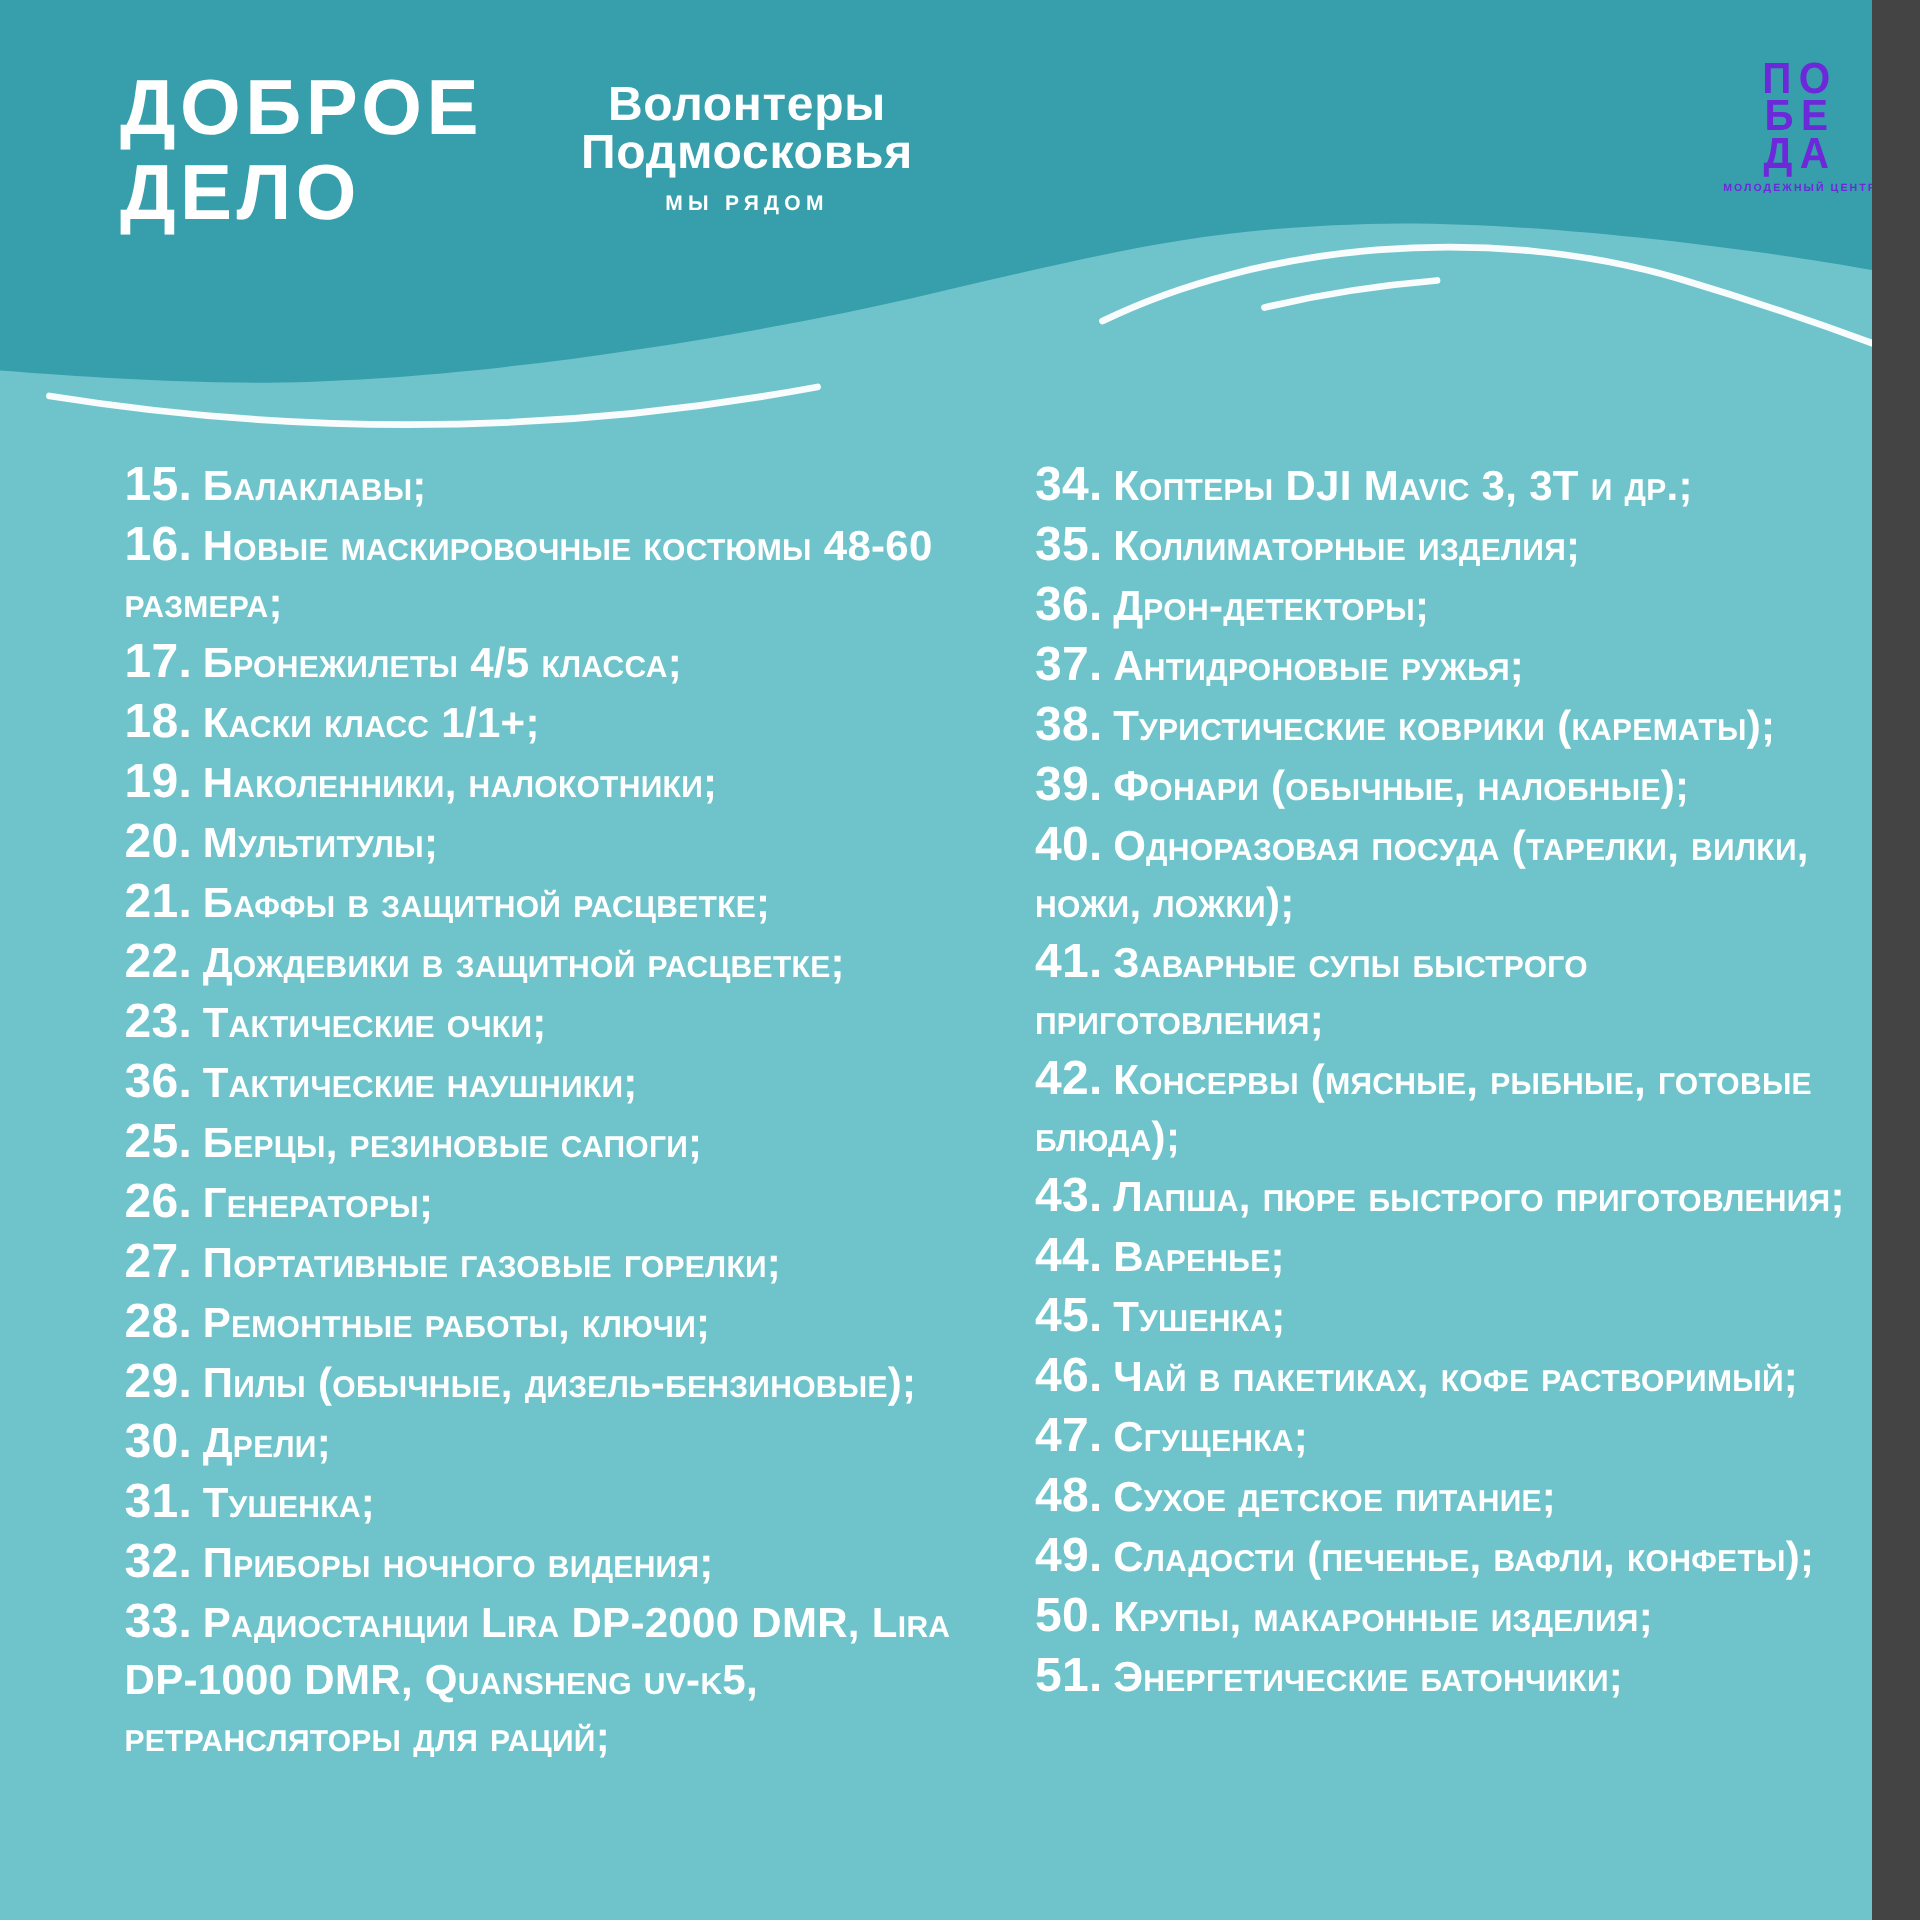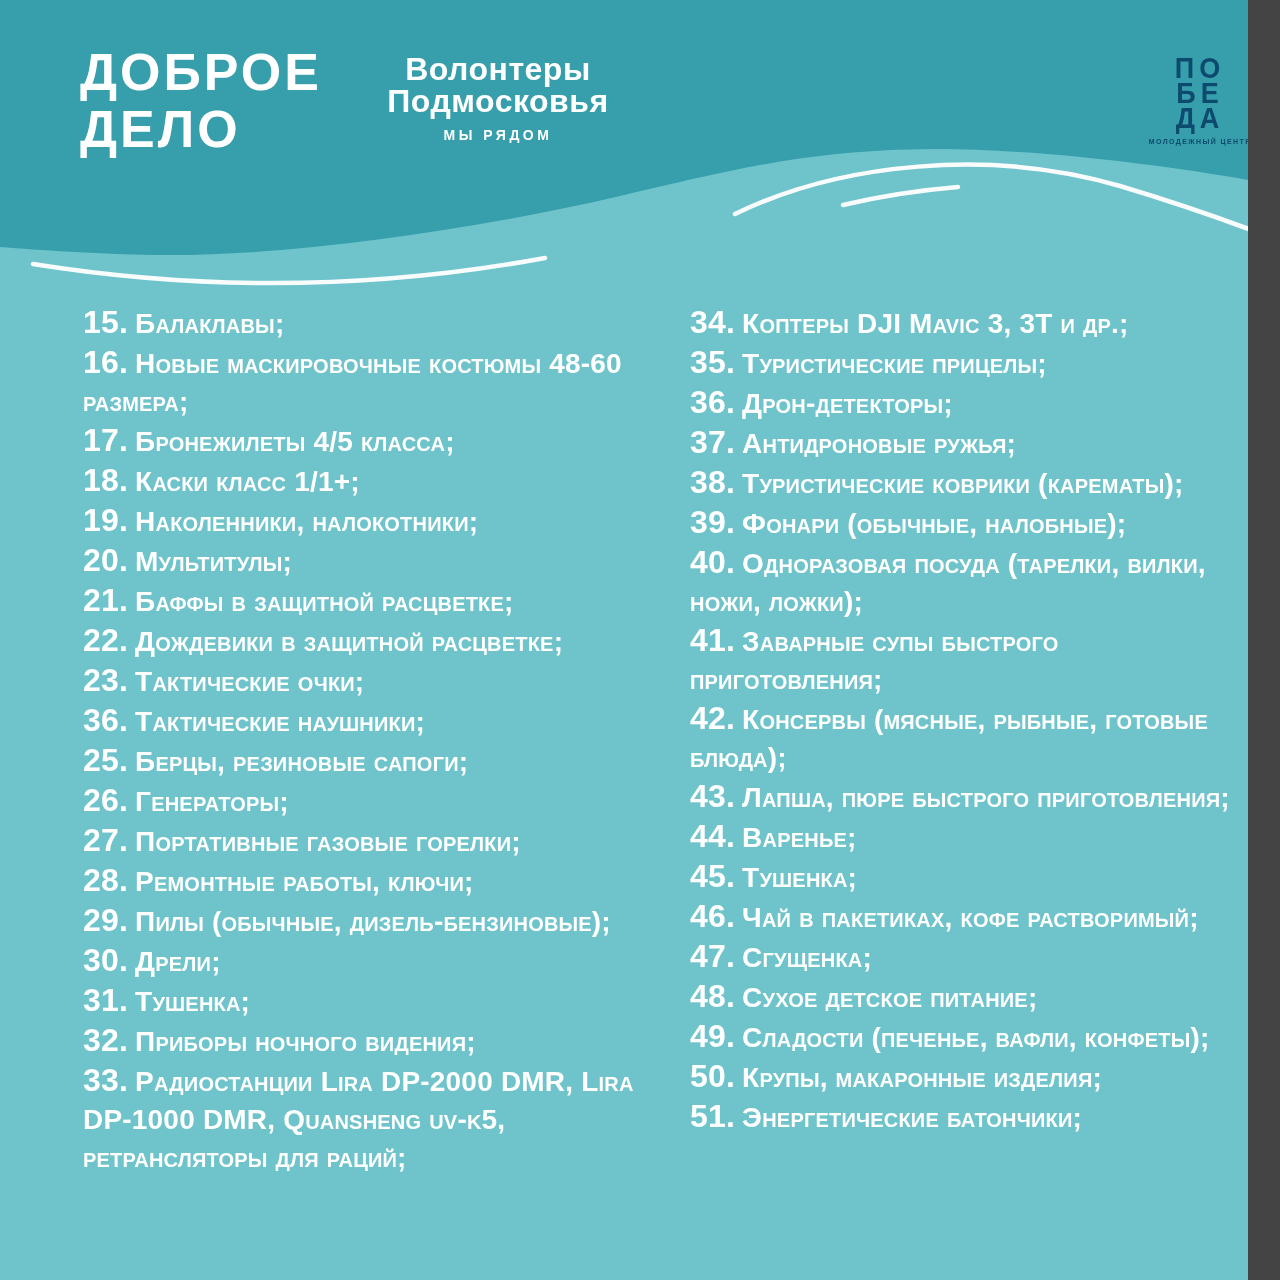--- a/index.html
+++ b/index.html
@@ -18,22 +18,22 @@
     font-size:52px;font-weight:bold;letter-spacing:3px;
     line-height:57px;color:#fff;
   }
   .org{
     position:absolute;left:368px;top:53px;width:260px;
     text-align:center;color:#fff;
   }
   .org .org-line{font-size:32px;font-weight:bold;line-height:32px;letter-spacing:0.5px;}
   .org .tagline{font-size:14px;font-weight:bold;letter-spacing:3.5px;margin-top:10px;}
   .logo{
-    position:absolute;left:1146px;top:56px;width:108px;
-    text-align:center;color:#0c4a6e;
+    position:absolute;left:1146px;top:40px;width:108px;
+    text-align:center;color:#6d28d9;
   }
   .logo .logo-row{
     font-size:27px;font-weight:bold;line-height:25px;letter-spacing:5px;
     transform:scaleY(1.08);
   }
   .logo .logo-caption{
     font-size:7px;font-weight:bold;letter-spacing:1.4px;margin-top:7px;white-space:nowrap;
   }
   
   .col{
@@ -96,21 +96,21 @@
       <li class="item"><span class="num">27.</span><span class="txt">Портативные газовые горелки;</span></li>
       <li class="item"><span class="num">28.</span><span class="txt">Ремонтные работы, ключи;</span></li>
       <li class="item"><span class="num">29.</span><span class="txt">Пилы (обычные, дизель-бензиновые);</span></li>
       <li class="item"><span class="num">30.</span><span class="txt">Дрели;</span></li>
       <li class="item"><span class="num">31.</span><span class="txt">Тушенка;</span></li>
       <li class="item"><span class="num">32.</span><span class="txt">Приборы ночного видения;</span></li>
       <li class="item"><span class="num">33.</span><span class="txt">Радиостанции Lira DP-2000 DMR, Lira DP-1000 DMR, Quansheng uv-k5, ретрансляторы для раций;</span></li>
     </ul>
   <ul class="col col-right">
       <li class="item"><span class="num">34.</span><span class="txt">Коптеры DJI Mavic 3, 3T и др.;</span></li>
-      <li class="item"><span class="num">35.</span><span class="txt">Туристические прицелы;</span></li>
+      <li class="item"><span class="num">35.</span><span class="txt">Коллиматорные изделия;</span></li>
       <li class="item"><span class="num">36.</span><span class="txt">Дрон-детекторы;</span></li>
       <li class="item"><span class="num">37.</span><span class="txt">Антидроновые ружья;</span></li>
       <li class="item"><span class="num">38.</span><span class="txt">Туристические коврики (карематы);</span></li>
       <li class="item"><span class="num">39.</span><span class="txt">Фонари (обычные, налобные);</span></li>
       <li class="item"><span class="num">40.</span><span class="txt">Одноразовая посуда (тарелки, вилки, ножи, ложки);</span></li>
       <li class="item"><span class="num">41.</span><span class="txt">Заварные супы быстрого приготовления;</span></li>
       <li class="item"><span class="num">42.</span><span class="txt">Консервы (мясные, рыбные, готовые блюда);</span></li>
       <li class="item"><span class="num">43.</span><span class="txt">Лапша, пюре быстрого приготовления;</span></li>
       <li class="item"><span class="num">44.</span><span class="txt">Варенье;</span></li>
       <li class="item"><span class="num">45.</span><span class="txt">Тушенка;</span></li>

